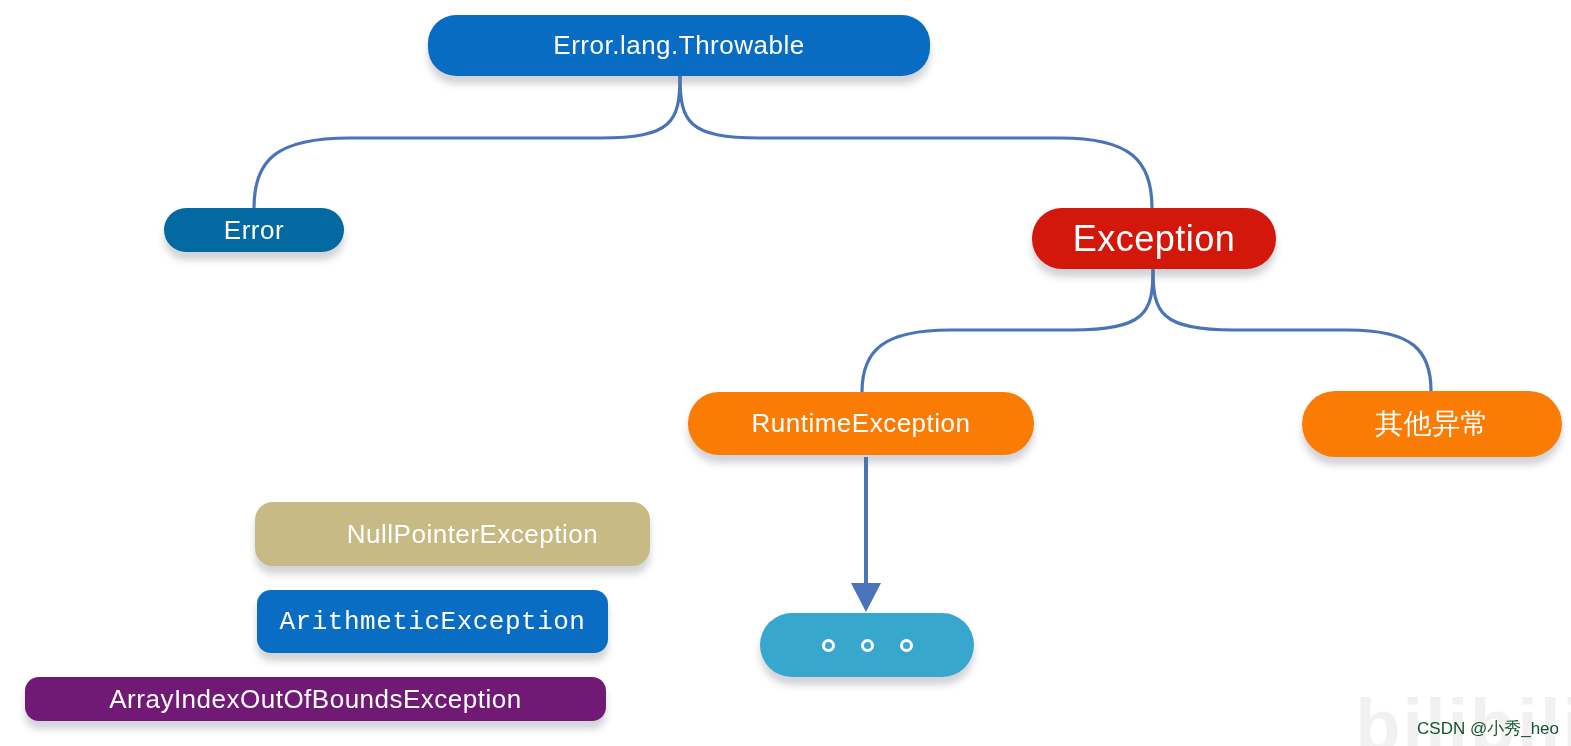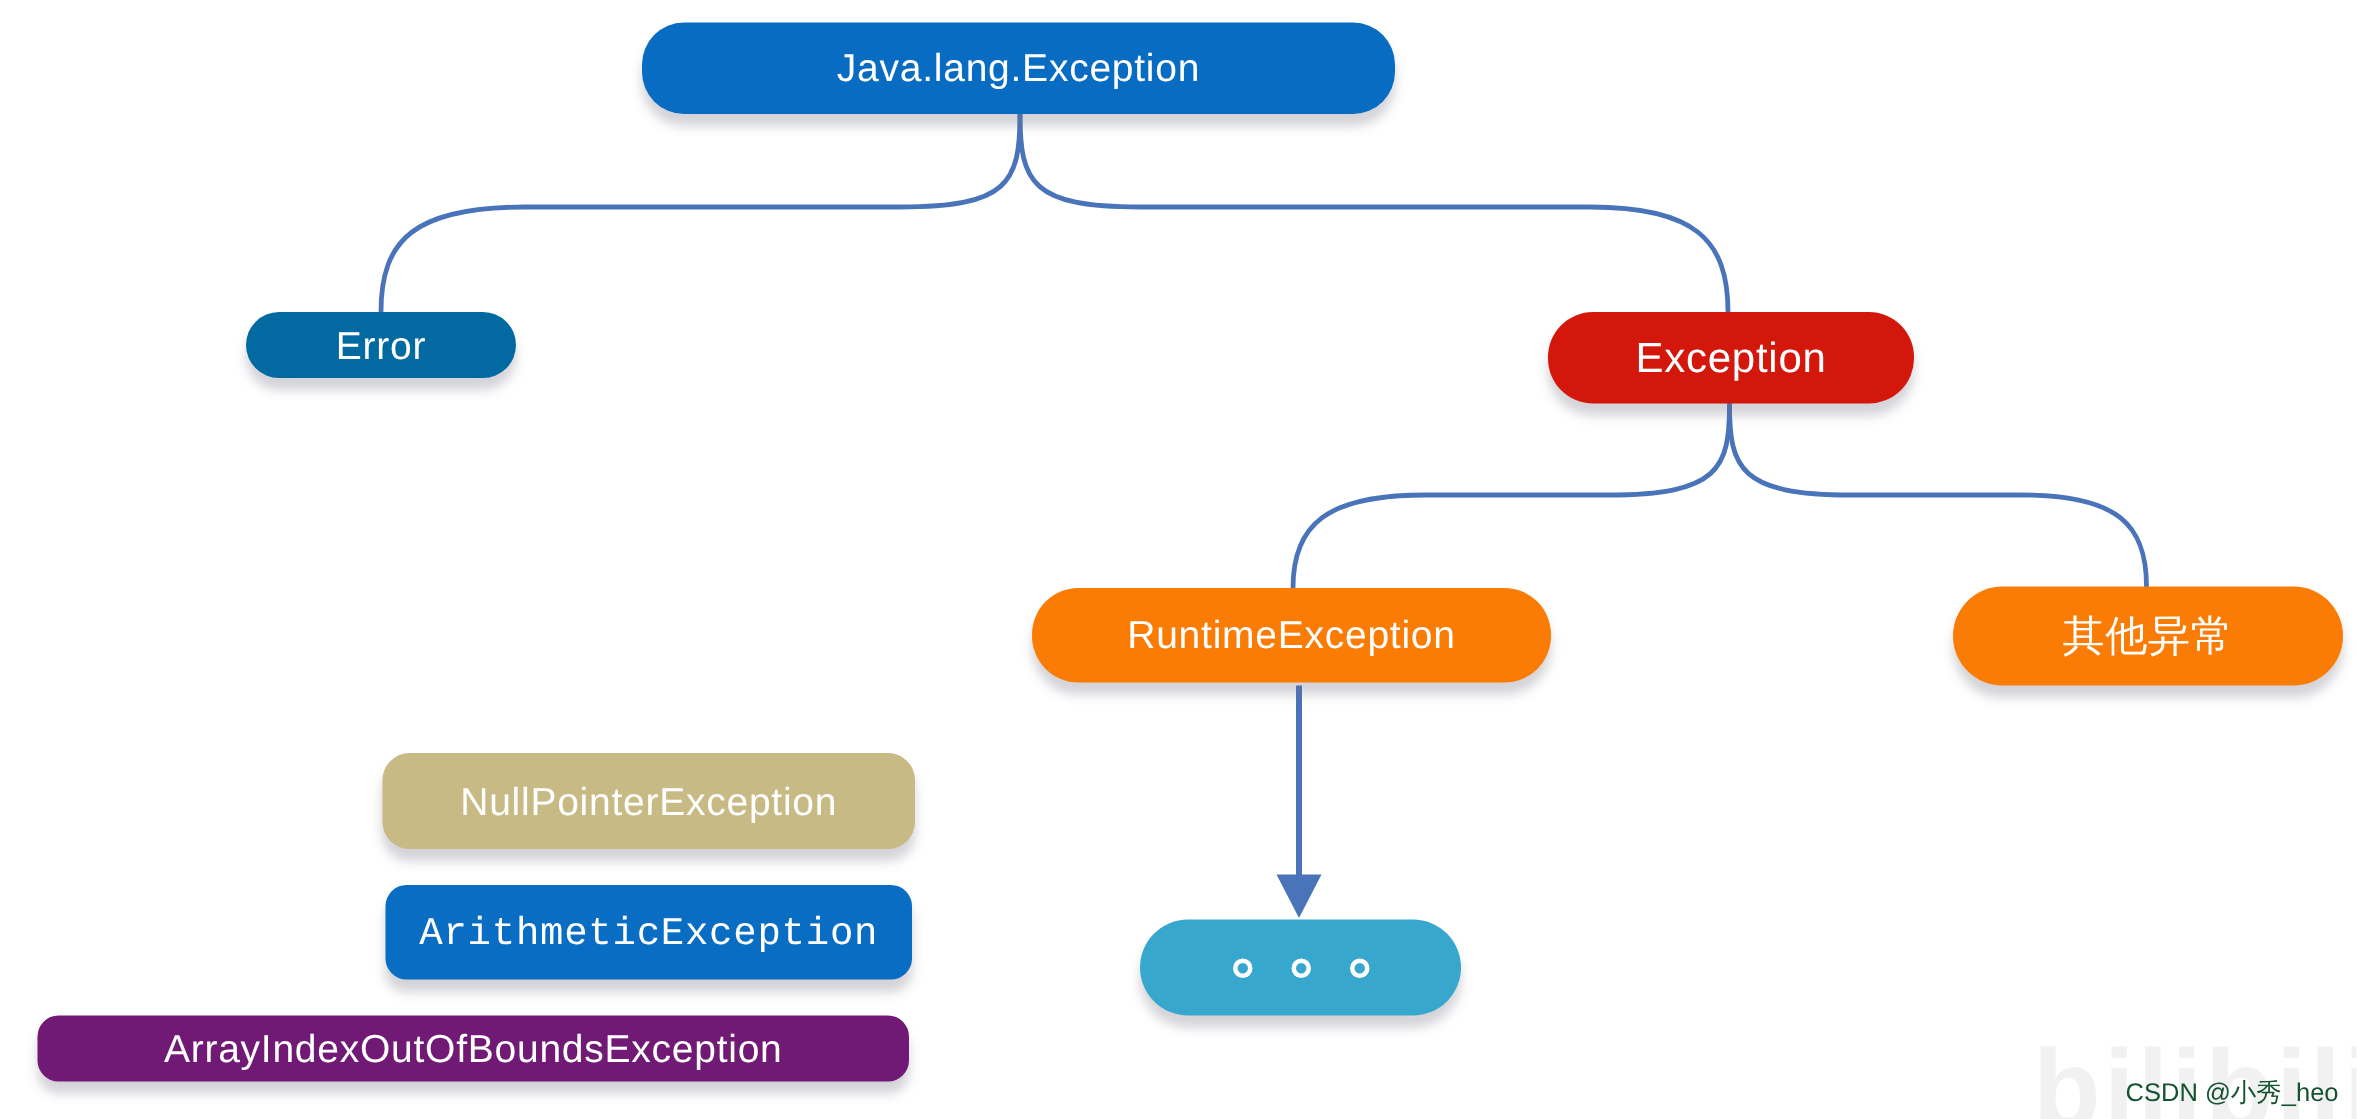--- a/index.html
+++ b/index.html
@@ -38,33 +38,33 @@
   .node-throwable {
     left: 428px; top: 15px; width: 502px; height: 61px;
     background: #096cc3; border-radius: 28px;
   }
   .node-error {
     left: 164px; top: 208px; width: 180px; height: 44px;
     background: #0369a1; border-radius: 30px;
   }
   .node-exception {
     left: 1032px; top: 208px; width: 244px; height: 61px;
-    background: #d3170b; border-radius: 30px; font-size: 28px;
+    background: #d3170b; border-radius: 30px; font-size: 36px;
   }
   .node-runtime {
     left: 688px; top: 392px; width: 346px; height: 63px;
     background: #fb7c05; border-radius: 31px;
   }
   .node-other {
     left: 1302px; top: 391px; width: 260px; height: 66px;
     background: #fb7c05; border-radius: 33px; font-size: 28px; font-family: Liberation Mono, monospace;
   }
   .node-nullpointer {
     left: 255px; top: 502px; width: 355px; height: 64px;
-    background: #c7ba84; border-radius: 18px;
+    background: #c7ba84; border-radius: 18px; padding-left: 40px;
   }
   .node-arithmetic {
     left: 257px; top: 590px; width: 351px; height: 63px;
     background: #0a6dc4; border-radius: 14px; font-family: Liberation Mono, monospace;
   }
   .node-arrayindex {
     left: 25px; top: 677px; width: 581px; height: 44px;
     background: #701a75; border-radius: 14px;
   }
   .node-ellipsis {
@@ -107,21 +107,21 @@
   <svg class="edges" viewBox="0 0 1571 746">
     <path d="M 680 76 C 680 122 672 138 600 138 L 350 138 C 276 138 254 160 254 208" fill="none" stroke="#4a74ba" stroke-width="3.2" stroke-linecap="round"></path>
     <path d="M 680 76 C 680 122 688 138 760 138 L 1060 138 C 1130 138 1152 160 1152 208" fill="none" stroke="#4a74ba" stroke-width="3.2" stroke-linecap="round"></path>
     <path d="M 1153 270 C 1153 312 1146 330 1072 330 L 950 330 C 884 330 862 350 862 392" fill="none" stroke="#4a74ba" stroke-width="3.2" stroke-linecap="round"></path>
     <path d="M 1153 270 C 1153 312 1160 330 1234 330 L 1348 330 C 1412 330 1431 350 1431 391" fill="none" stroke="#4a74ba" stroke-width="3.2" stroke-linecap="round"></path>
     <line x1="866" y1="457" x2="866" y2="588" stroke="#4a74ba" stroke-width="4"></line>
     <polygon points="866,612 851,583 881,583" fill="#4a74ba"></polygon>
   </svg>
 
   <div class="node node-throwable">
-    <span>Java.lang.Exception</span>
+    <span>Error.lang.Throwable</span>
   </div>
 
   <div class="node node-error">
     <span>Error</span>
   </div>
 
   <div class="node node-exception">
     <span>Exception</span>
   </div>
 

